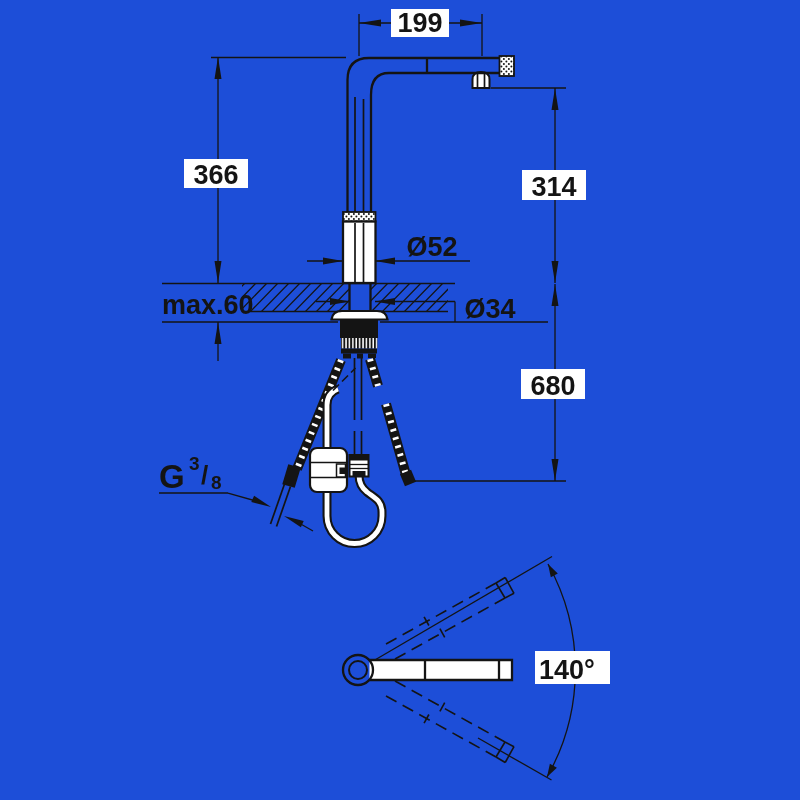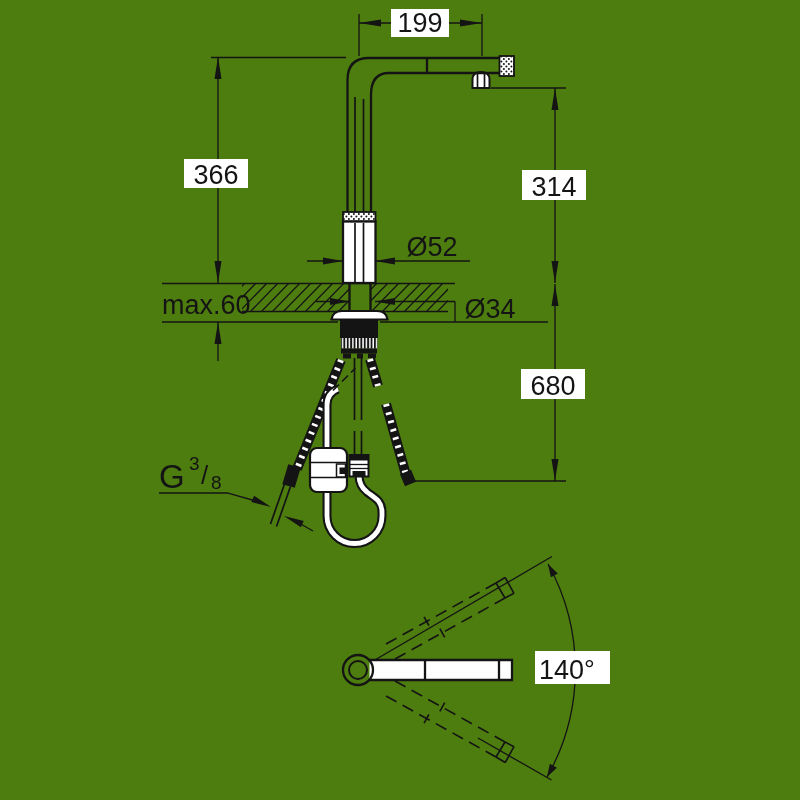--- a/index.html
+++ b/index.html
@@ -1,17 +1,17 @@
 <!DOCTYPE html>
 <html><head>
 <meta charset="utf-8">
 <style>
   html,body{margin:0;padding:0;background:#fff;}
-  #stage{position:relative;width:800px;height:800px;background:#4d7c0f;overflow:hidden;
-         font-family:"Liberation Sans", sans-serif;}
+  #stage{position:relative;width:800px;height:800px;background:#1d4ed8;overflow:hidden;
+         font-family:"Liberation Sans", sans-serif;font-weight:bold;}
   svg{position:absolute;left:0;top:0;}
   text{fill:#141414;font-family:"Liberation Sans", sans-serif;}
   .dimtxt{font-size:27px;}
   .dimtxt-mid{font-size:27px;text-anchor:middle;}
   .obj{stroke:#141414;stroke-width:2.3;fill:none;}
   .obj-thin{stroke:#141414;stroke-width:1.7;fill:none;}
   .dim{stroke:#141414;stroke-width:1.3;fill:none;}
   .dash{stroke:#141414;stroke-width:1.6;fill:none;stroke-dasharray:12 7;}
   .tick{stroke:#141414;stroke-width:1.6;fill:none;}
   .arr{fill:#141414;stroke:none;}

